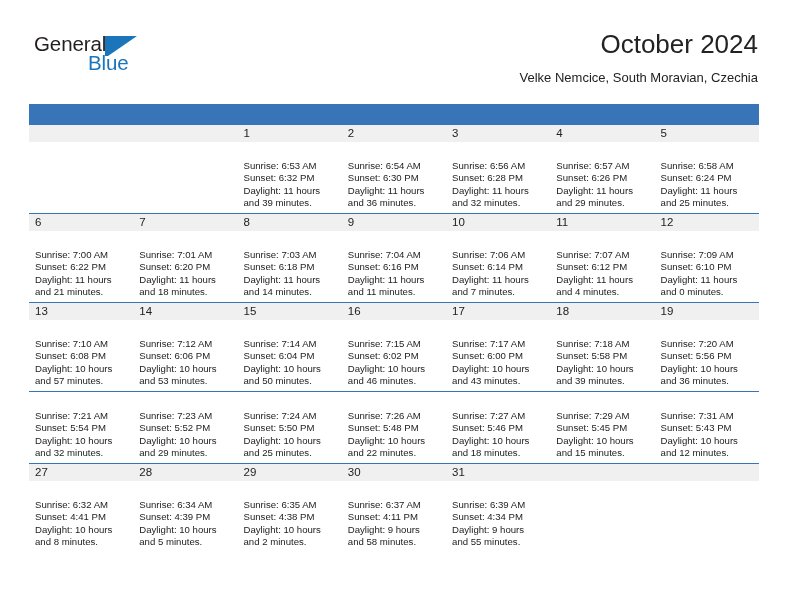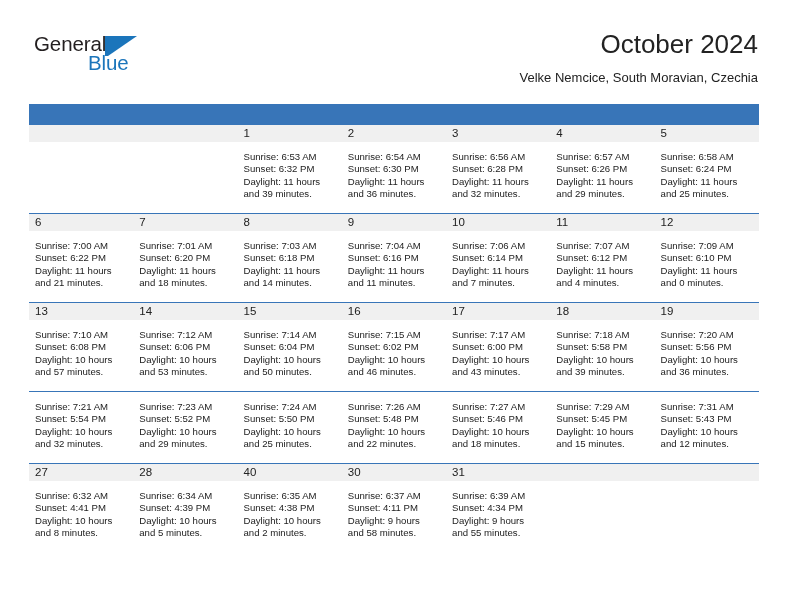--- a/index.html
+++ b/index.html
@@ -147,21 +147,21 @@
     font-size: 11.5px;
     line-height: 17px;
     color: #222222;
     padding-left: 6px;
     font-family: "Liberation Sans", sans-serif;
   }
   .body-cell {
     width: 104.28px;
     height: 71px;
     padding-left: 6px;
-    padding-top: 9px;
+    padding-top: 18px;
     font-size: 9.6px;
     line-height: 12.4px;
     color: #222222;
     font-family: "Liberation Sans", sans-serif;
   }
   .body-cell div { white-space: nowrap; }
 </style>
 </head>
 <body>
 
@@ -394,21 +394,21 @@
               <div>Sunset: 5:43 PM</div>
               <div>Daylight: 10 hours</div>
               <div>and 12 minutes.</div>
             </div>
           </div>
         </div>
         <div class="week">
           <div class="week-numbers">
             <div class="num-cell">27</div>
             <div class="num-cell">28</div>
-            <div class="num-cell">40</div>
+            <div class="num-cell">29</div>
             <div class="num-cell">30</div>
             <div class="num-cell">31</div>
             <div class="num-cell"></div>
             <div class="num-cell"></div>
           </div>
           <div class="week-body">
             <div class="body-cell">
               <div>Sunrise: 6:32 AM</div>
               <div>Sunset: 4:41 PM</div>
               <div>Daylight: 10 hours</div>

